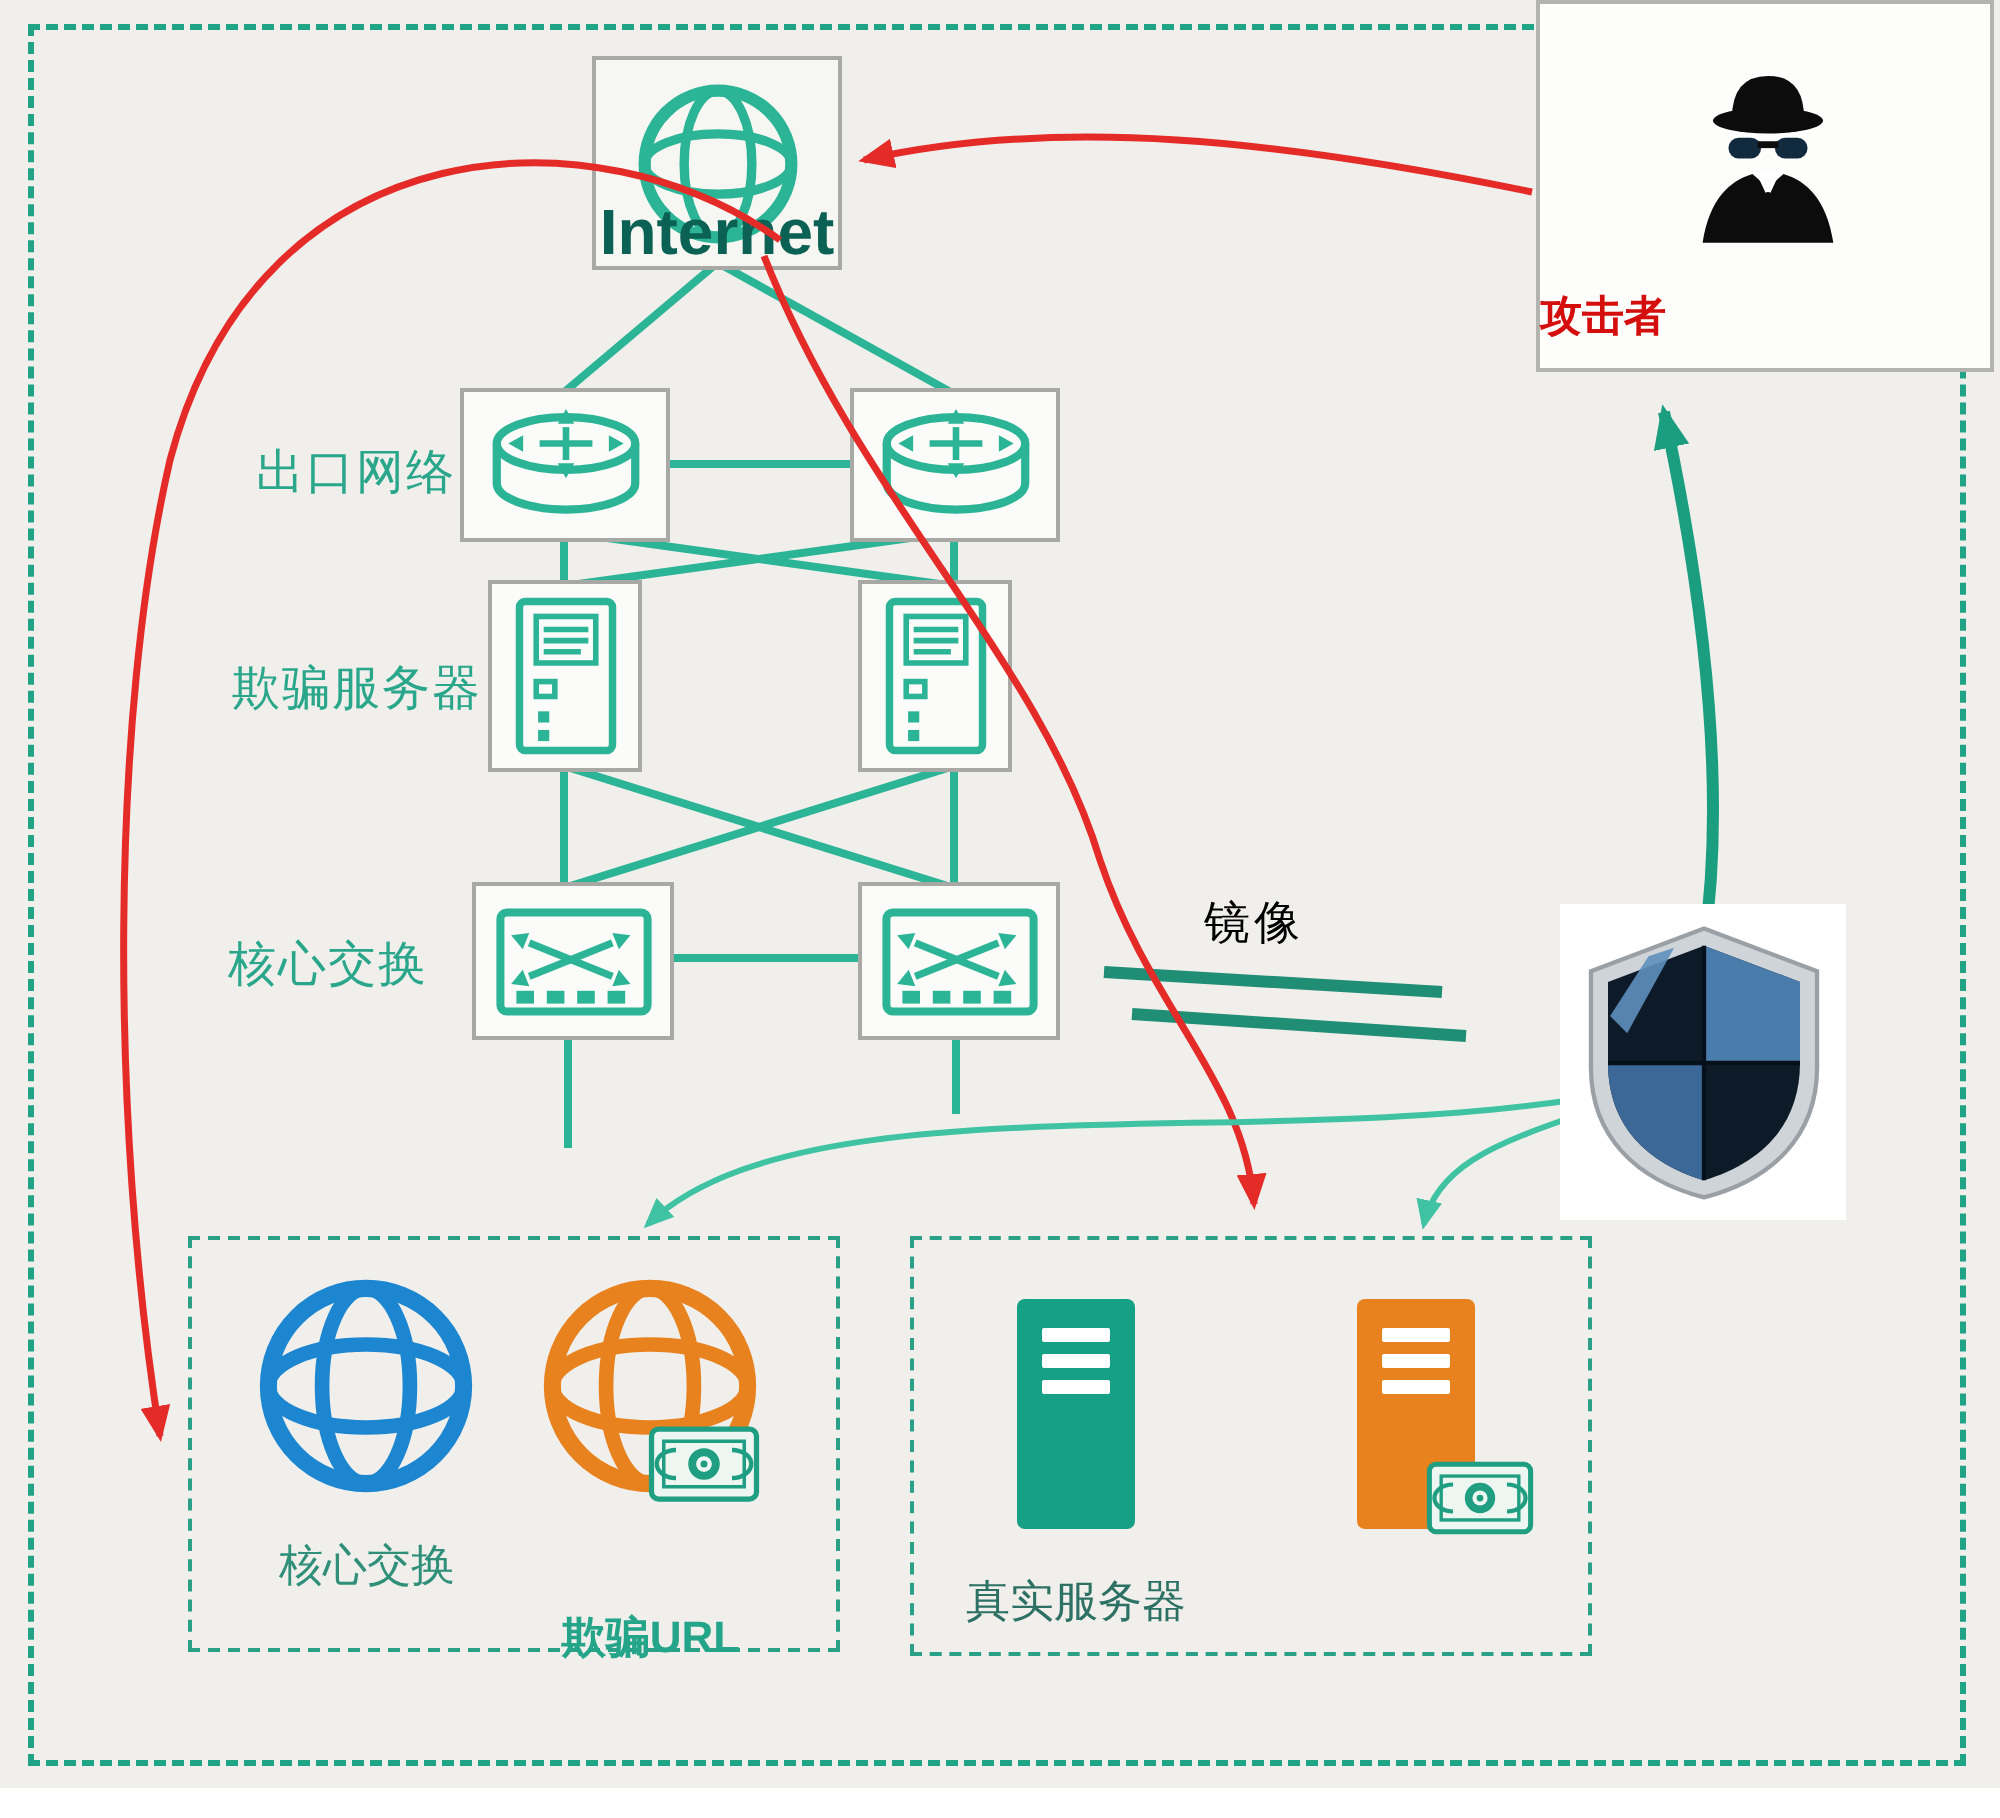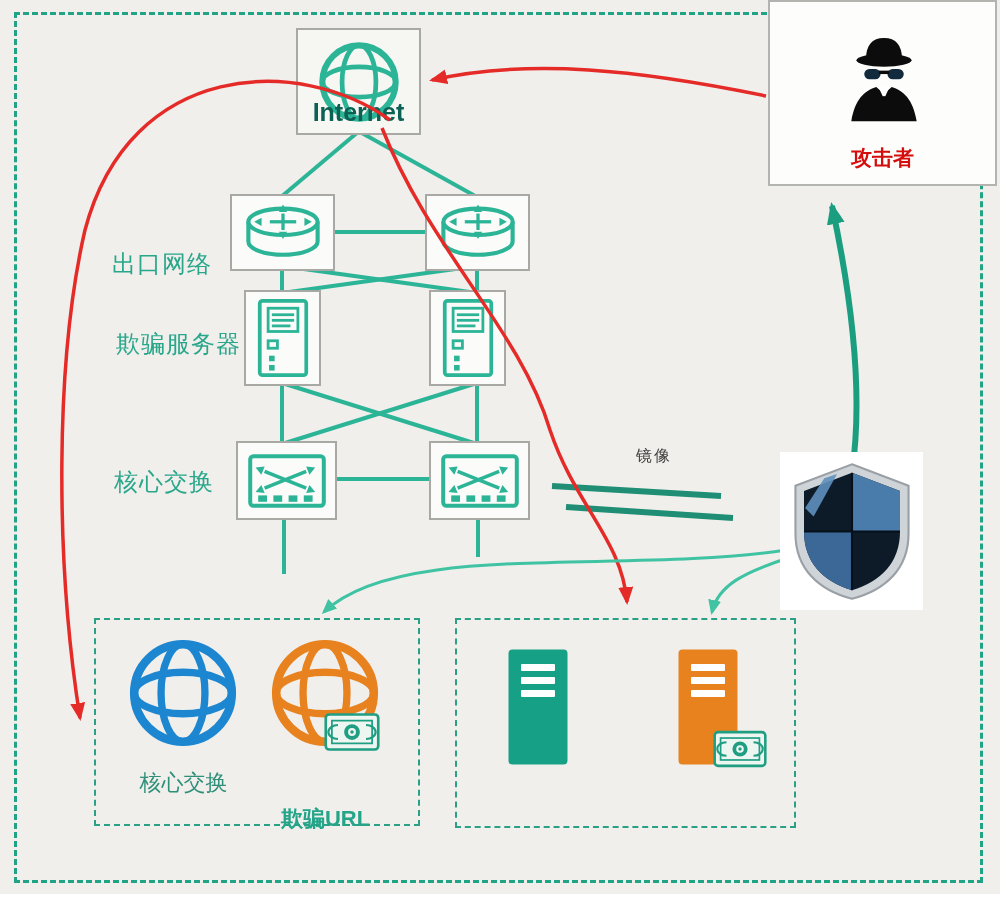--- a/index.html
+++ b/index.html
@@ -9,26 +9,26 @@
   .outer-dash { position:absolute; left:14px; top:12px; width:969px; height:871px;
                 border:3px dashed #21a385; z-index:1; }
   svg.layer { position:absolute; left:0; top:0; width:1000px; height:909px; pointer-events:none; }
   .lines-layer { z-index:1; }
   .arrows-layer { z-index:3; }
   .node { position:absolute; background:#fbfbf9; border:2px solid #a8a8a4; z-index:2;
           display:flex; align-items:center; justify-content:center; }
   .rowlabel { position:absolute; z-index:2; color:#2aa78b; font-size:24px; letter-spacing:1px; }
   .internet-box { left:296px; top:28px; width:125px; height:107px; background:#f6f6f3; }
   .internet-text { position:absolute; left:0; top:68px; width:100%; text-align:center;
-                   font-size:25px; font-weight:bold; color:#0b6154; z-index:2; }
+                   font-size:32px; font-weight:bold; color:#0b6154; z-index:2; }
   .attacker-box { position:absolute; left:768px; top:0; width:229px; height:186px;
                   background:#fdfdfb; border:2px solid #b3b3b0; z-index:2; }
-  .attacker-label { position:absolute; left:0; top:142px; width:100%; text-align:center;
+  .attacker-label { position:absolute; left:0; top:142px; width:100%; text-align:left;
                     font-size:21px; font-weight:bold; color:#d40d0d; }
-  .mirror-label { position:absolute; left:636px; top:446px; z-index:2; font-size:16px; color:#404040; letter-spacing:2px; }
+  .mirror-label { position:absolute; left:602px; top:446px; z-index:2; font-size:23px; color:#000000; letter-spacing:2px; }
   .shield-patch { position:absolute; left:780px; top:452px; width:143px; height:158px;
                   background:#ffffff; z-index:5; display:flex; align-items:center; justify-content:center; }
   .dash-box { position:absolute; border:2px dashed #2aa186; z-index:2; background:transparent; }
   .web-box { left:94px; top:618px; width:326px; height:208px; }
   .srv-box { left:455px; top:618px; width:341px; height:210px; }
   .abs { position:absolute; }
   .sublabel { position:absolute; font-size:22px; text-align:center; }
   .lbl-real-site { left:30px; top:148px; width:115px; color:#2f8f79; }
   .lbl-fake-url  { left:172px; top:148px; width:115px; color:#24a488; font-weight:bold;margin-top:36px; }
   .lbl-real-srv  { left:16px; top:166px; width:130px; color:#2c7163; }
@@ -182,21 +182,21 @@
       <polygon points="0,-5.5 10,0 0,5.5" fill="#2cb497" transform="translate(76,46) rotate(22)"></polygon>
       <polygon points="0,-5.5 10,0 0,5.5" fill="#2cb497" transform="translate(20,46) rotate(158)"></polygon>
       <polygon points="0,-5.5 10,0 0,5.5" fill="#2cb497" transform="translate(20,23) rotate(-158)"></polygon>
       <rect x="14" y="54" width="11" height="8" fill="#2cb497"></rect>
       <rect x="33" y="54" width="11" height="8" fill="#2cb497"></rect>
       <rect x="52" y="54" width="11" height="8" fill="#2cb497"></rect>
       <rect x="71" y="54" width="11" height="8" fill="#2cb497"></rect>
     </svg>
   </div>
 
-  <div class="rowlabel" style="left:112px;top:220px;margin-top:28px;">出口网络</div>
+  <div class="rowlabel" style="left:128px;top:220px;">出口网络</div>
   <div class="rowlabel" style="left:116px;top:328px;">欺骗服务器</div>
   <div class="rowlabel" style="left:114px;top:466px;">核心交换</div>
 
   <div class="mirror-label">镜像</div>
 
   <div class="shield-patch">
     <svg viewBox="0 0 120 132" width="128" height="141">
       <path d="M60,3 L113,23 V68 C113,101 91,121 60,129 C29,121 7,101 7,68 V23 Z" fill="#cfd4d8" stroke="#9aa0a5" stroke-width="2"></path>
       <path d="M60,11 L105,28 V66 C105,95 87,113 60,121 C33,113 15,95 15,66 V28 Z" fill="#0d1b29"></path>
       <path d="M60,11 L105,28 V66 L60,66 Z" fill="#4a7cab"></path>
@@ -246,15 +246,16 @@
     </svg>
     <svg class="abs" style="left:256px;top:110px;" viewBox="0 0 64 44" width="54" height="38">
       <rect x="2" y="2" width="60" height="40" rx="4" fill="#eef6f2" stroke="#1f9e82" stroke-width="3"></rect>
       <rect x="9" y="9" width="46" height="26" fill="none" stroke="#1f9e82" stroke-width="2"></rect>
       <circle cx="32" cy="22" r="9" fill="#1f9e82"></circle>
       <circle cx="32" cy="22" r="4.5" fill="#eef6f2"></circle>
       <circle cx="32" cy="22" r="2" fill="#1f9e82"></circle>
       <path d="M16,14 a11,8 0 0 0 0,16" fill="none" stroke="#1f9e82" stroke-width="2.5"></path>
       <path d="M48,14 a11,8 0 0 1 0,16" fill="none" stroke="#1f9e82" stroke-width="2.5"></path>
     </svg>
+    <div class="sublabel lbl-real-srv">真实服务器</div>
   </div>
 
 </div>
 
 </body></html>

